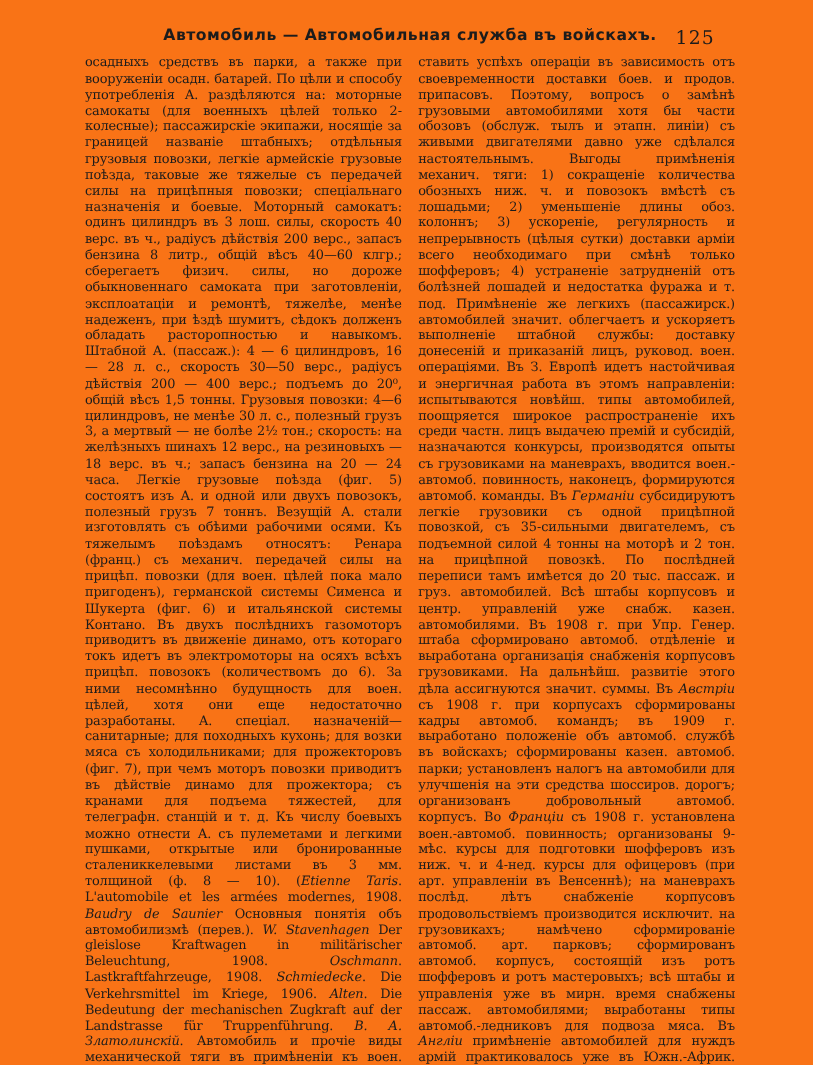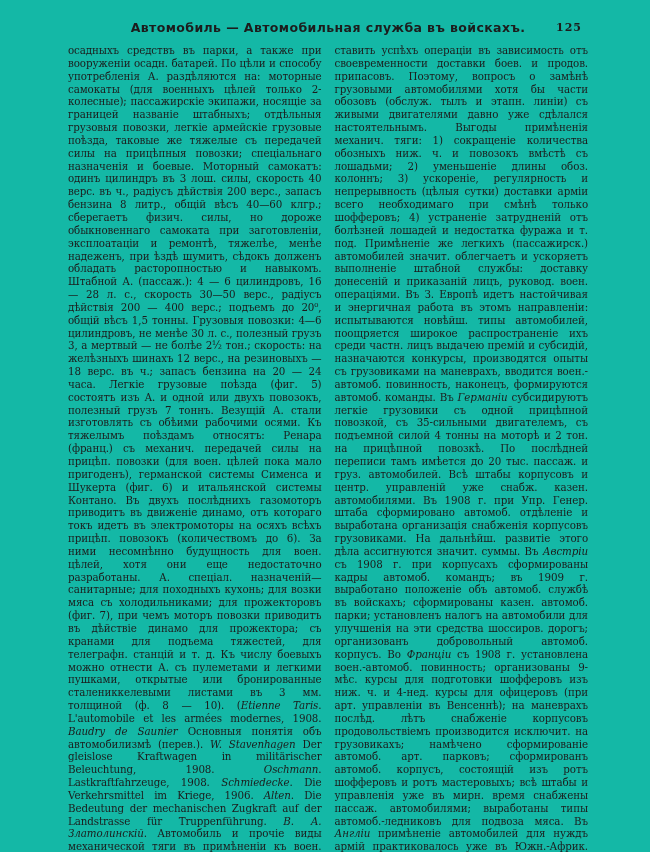--- a/index.html
+++ b/index.html
@@ -5,21 +5,21 @@
   html, body {
     margin: 0;
     padding: 0;
     background: #e8e8e6;
   }
   .page {
     position: relative;
     width: 650px;
     height: 852px;
     margin: 0 auto;
-    background: #14b8a6;
+    background: #f97316;
     color: #1c1c1c;
     overflow: hidden;
     box-sizing: border-box;
   }
   .running-header {
     position: absolute;
     top: 20px;
     left: 68px;
     right: 62px;
     height: 16px;
@@ -27,26 +27,25 @@
   .running-title {
     text-align: center;
     font-family: "DejaVu Sans", "Liberation Sans", sans-serif;
     font-weight: bold;
     font-size: 12.5px;
     letter-spacing: 0.4px;
     white-space: nowrap;
   }
   .page-number {
     position: absolute;
-    right: 6px;
+    right: 16px;
     top: 1px;
     font-family: "DejaVu Serif", "Liberation Serif", serif;
-    font-size: 11px;
+    font-size: 15px;
     letter-spacing: 1px;
-    font-weight: bold;
   }
   .columns {
     position: absolute;
     top: 44px;
     left: 68px;
     right: 62px;
     display: flex;
     gap: 13px;
   }
   .col {

